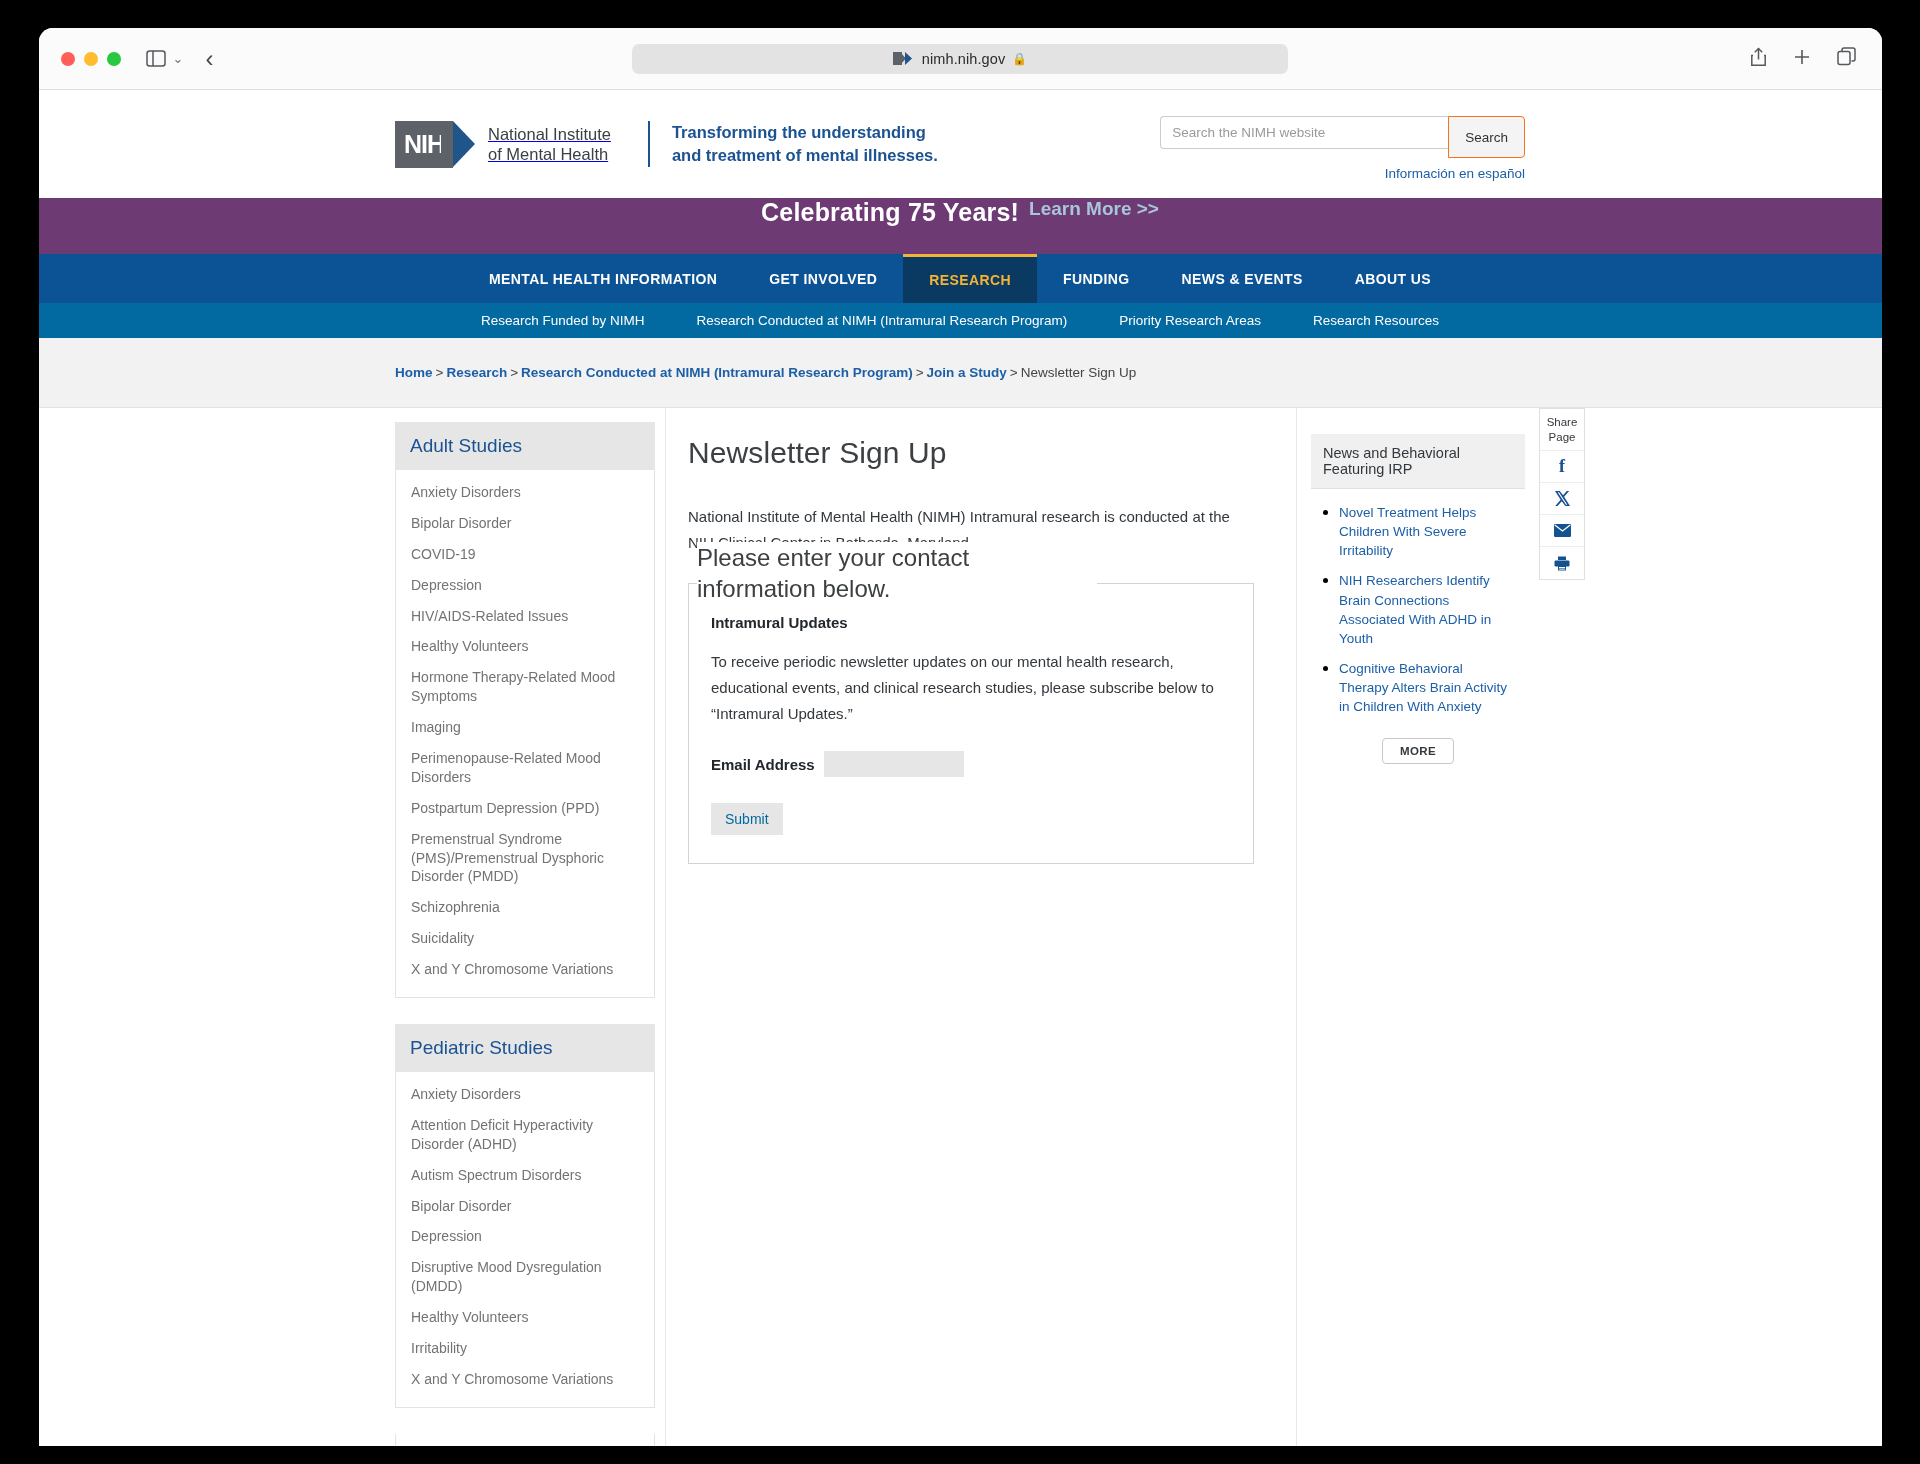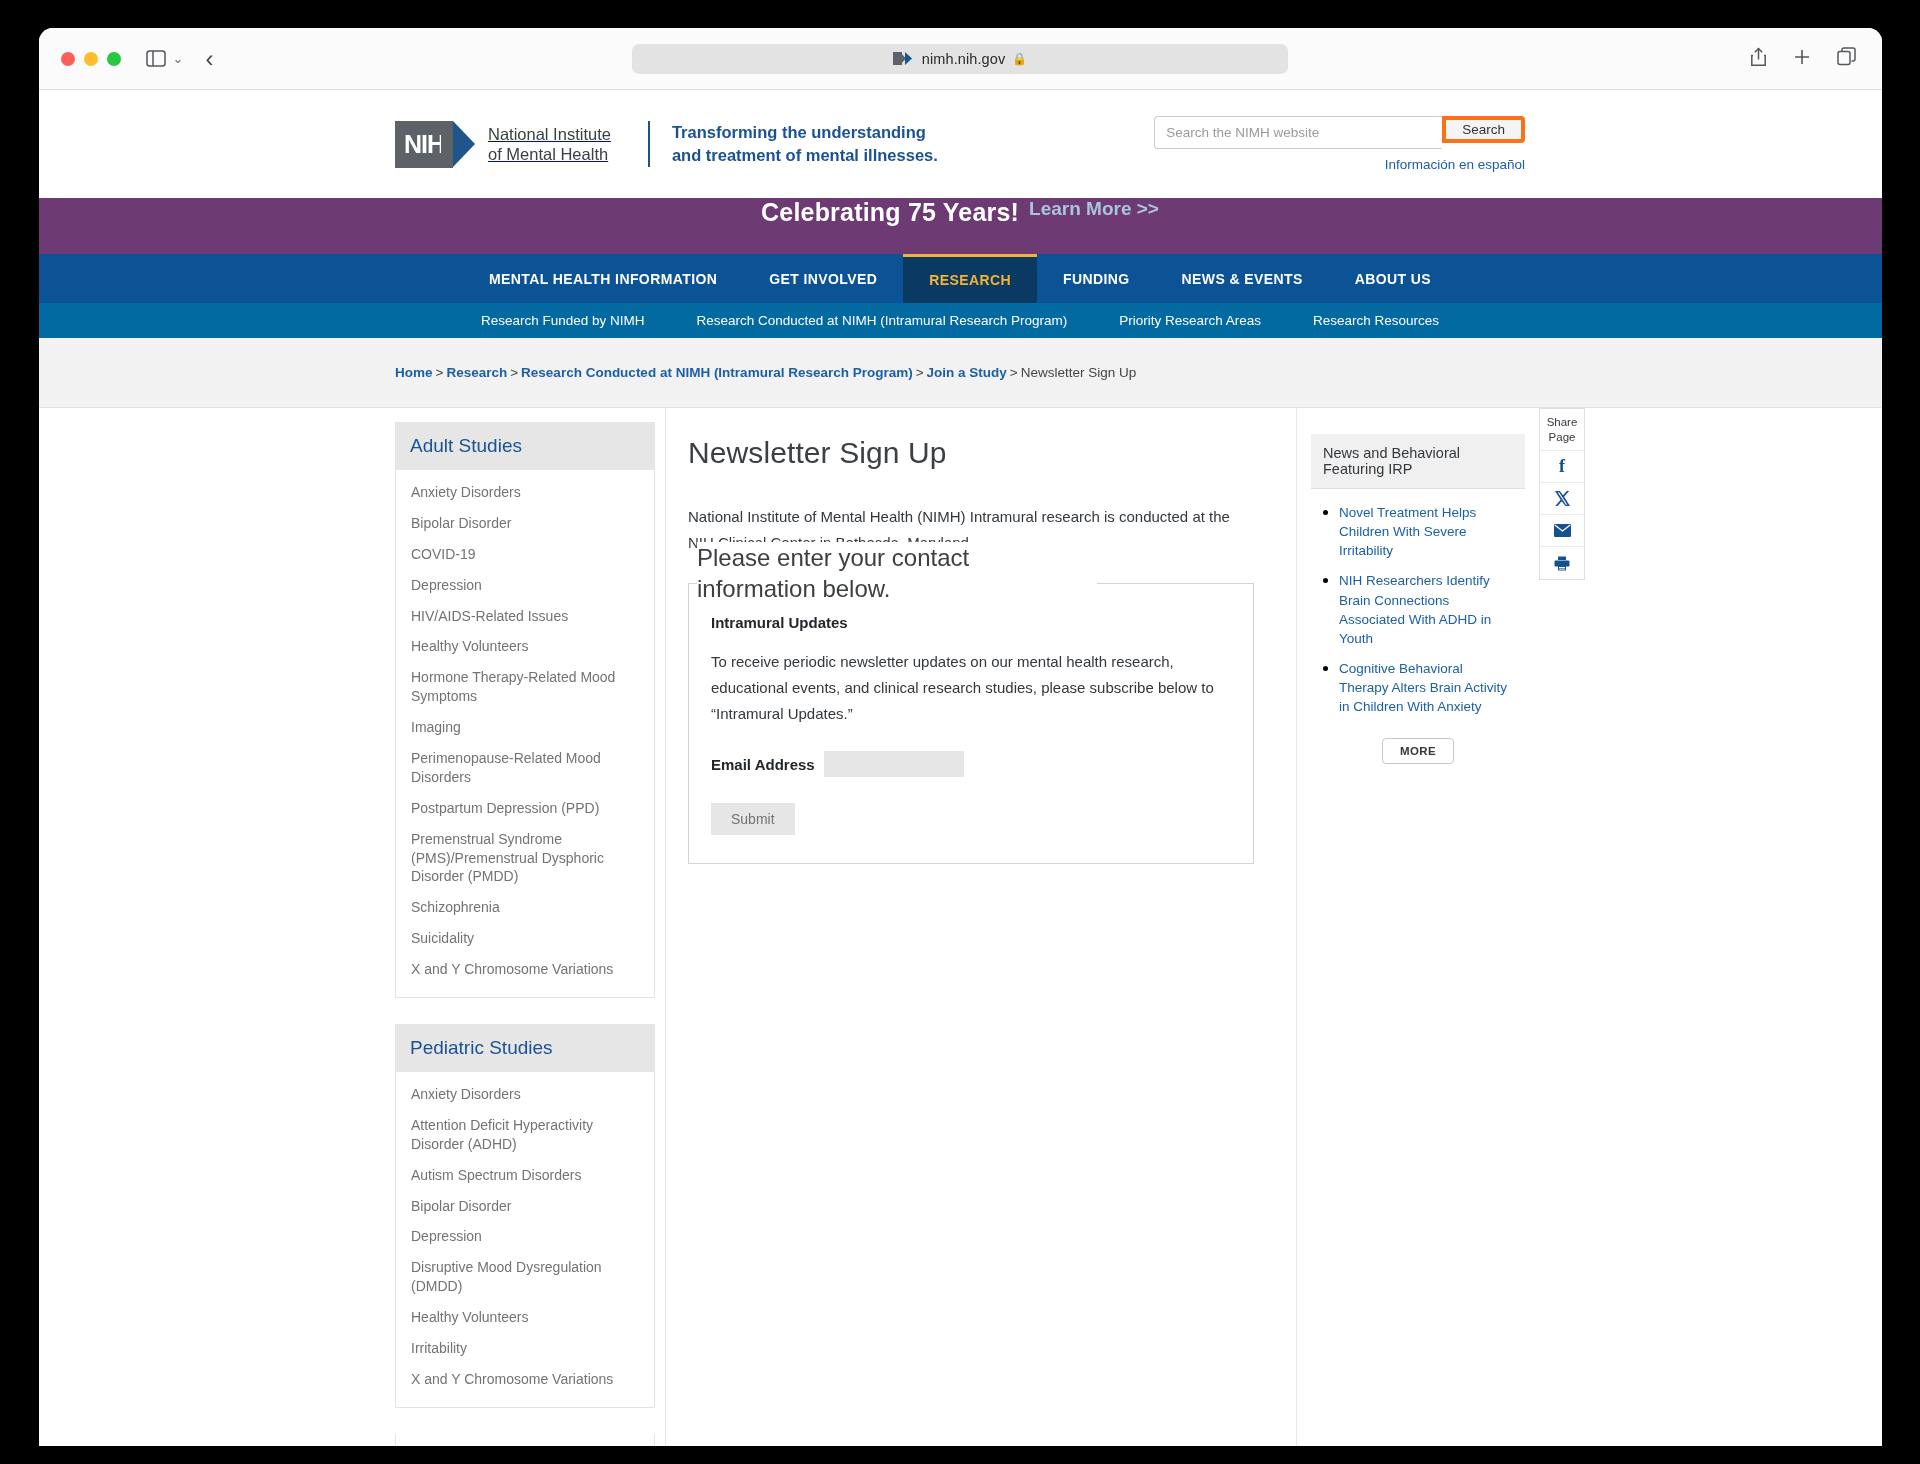--- a/index.html
+++ b/index.html
@@ -108,22 +108,22 @@
   .search-input {
     width: 288px; height: 33px;
     border: 1px solid #ccc; border-right: none;
     border-radius: 4px 0 0 4px;
     padding: 0 11px; font-size: 13.5px; color: #333;
     font-family: "Liberation Sans", sans-serif;
     background: #fff; outline: none;
   }
   .search-input::placeholder { color: #9a9a9a; }
   .search-btn {
-    height: 27px; padding: 0 16px;
-    border: 4px solid #f97316; border-radius: 0 4px 4px 0;
+    height: 42px; padding: 0 16px;
+    border: 1px solid #f97316; border-radius: 0 4px 4px 0;
     background: #f4f4f4; color: #333; font-size: 13.5px;
     font-family: "Liberation Sans", sans-serif; cursor: pointer;
   }
   .espanol {
     display: block; text-align: right; margin-top: 8px;
     color: #1c5fa8; font-size: 13.5px; text-decoration: none;
   }
   
   .banner {
     height: 56px; background: #6d3a73;
@@ -216,22 +216,22 @@
   .fs-title { font-size: 15px; font-weight: 700; color: #22272c; margin-bottom: 18px; }
   .fs-text { font-size: 15px; color: #33383d; line-height: 1.75; margin-bottom: 24px; }
   .field-row { display: flex; align-items: center; gap: 9px; margin-bottom: 26px; }
   .field-label { font-size: 15px; font-weight: 700; color: #22272c; }
   .field-input {
     width: 140px; height: 26px; background: #e6e6e6;
     border: none; outline: none; font-size: 14px;
     font-family: "Liberation Sans", sans-serif; padding: 0 6px;
   }
   .submit-btn {
-    background: #e6e6e6; border: none; padding: 8px 20px;
-    font-size: 14px; color: #737373; cursor: pointer;
+    background: #e6e6e6; border: none; padding: 8px 14px;
+    font-size: 14px; color: #0369a1; cursor: pointer;
     font-family: "Liberation Sans", sans-serif;
   }
   .col-right { width: 228px; flex: 0 0 228px; padding: 26px 0 0 14px; }
   .news-head {
     background: #f0f0f0; font-size: 14.5px; color: #33383d;
     padding: 11px 12px; border-bottom: 1px solid #e0e0e0;
   }
   .news-list { padding: 14px 12px 8px 12px; }
   .news-list ul { margin: 0 0 0 16px; }
   .news-list li { margin-bottom: 11px; }

